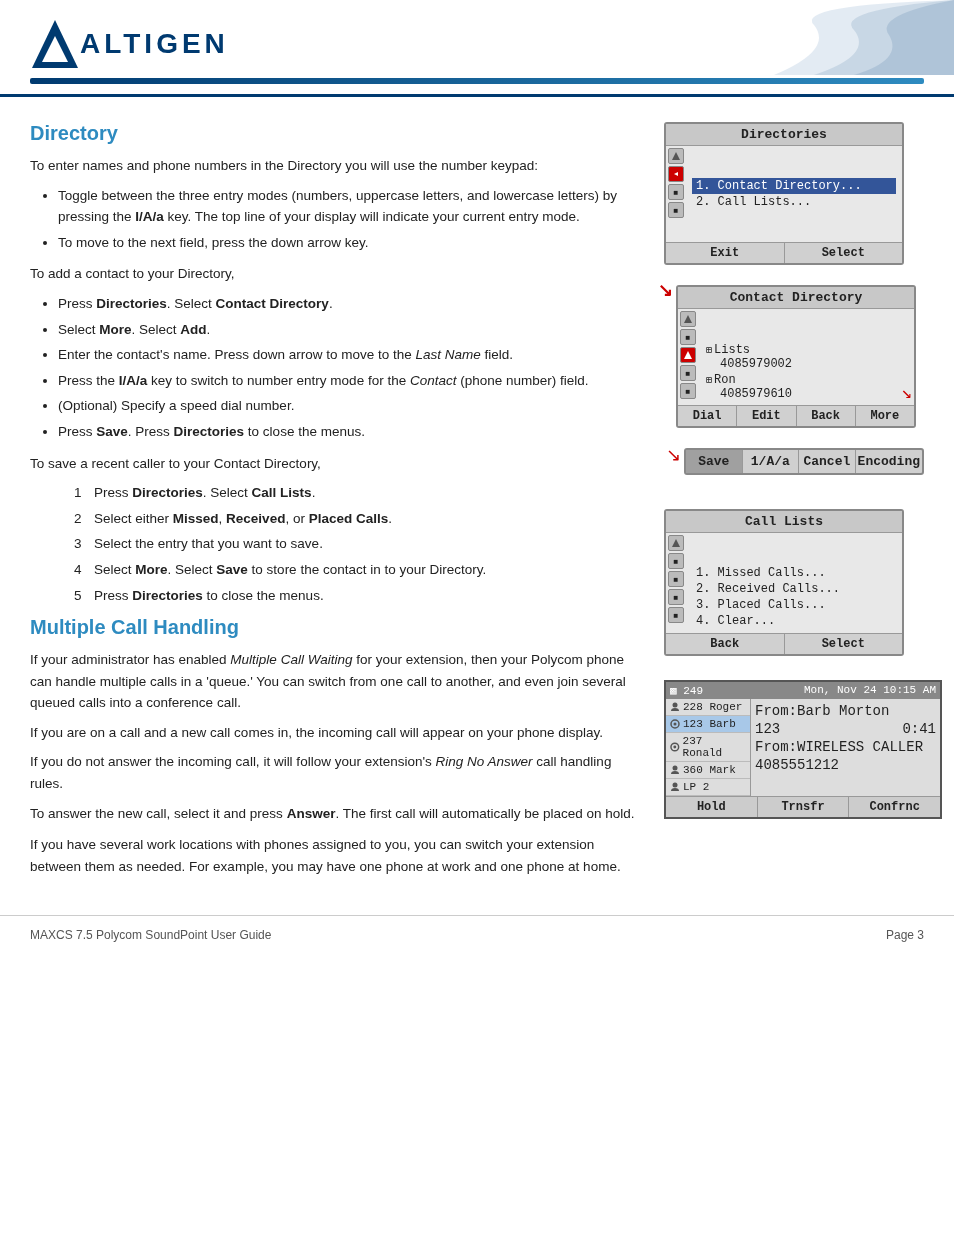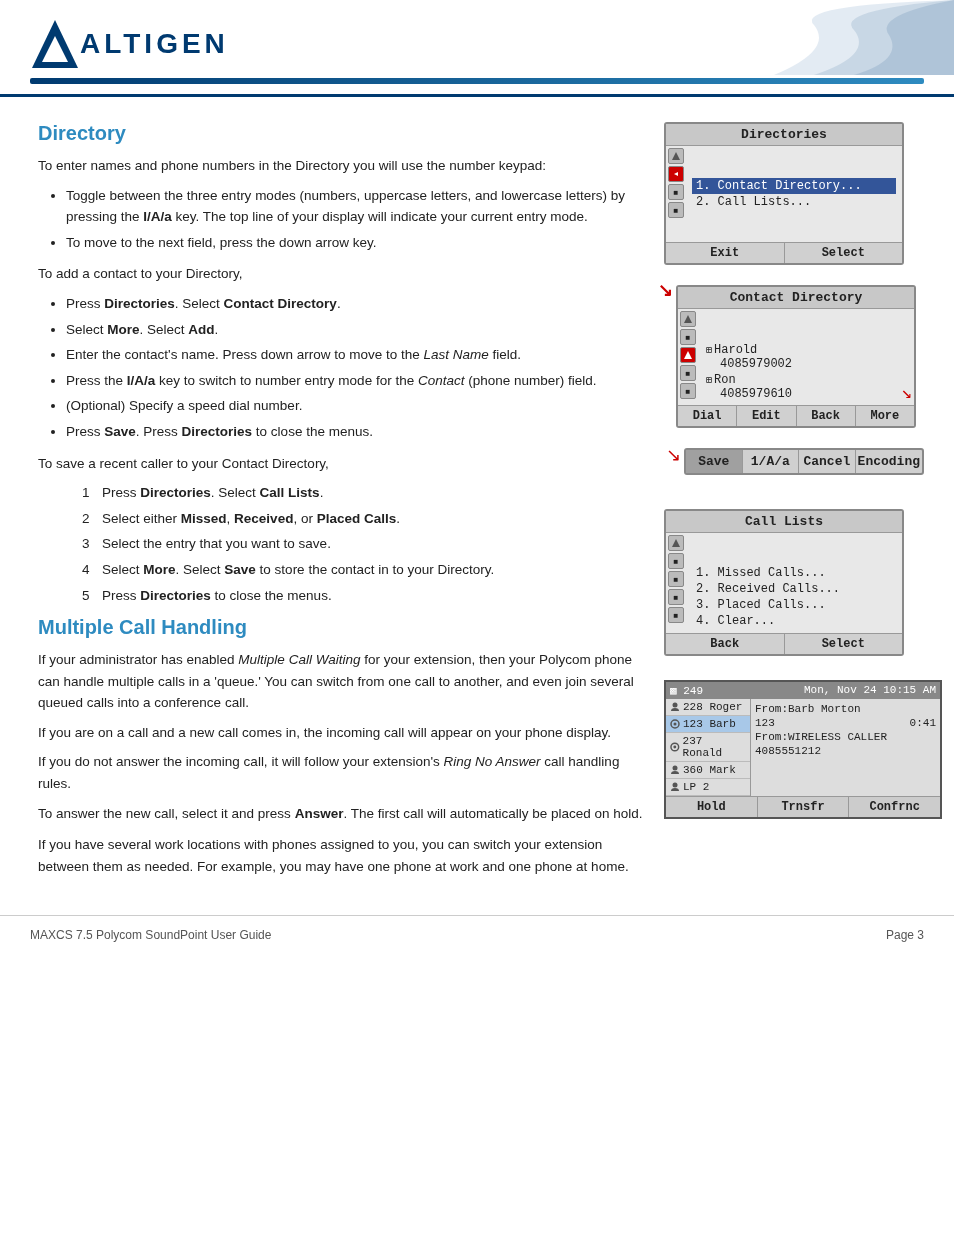--- a/index.html
+++ b/index.html
@@ -26,21 +26,20 @@
 
     
     .content {
       display: flex;
       padding: 20px 30px;
       gap: 20px;
     }
     .left-col {
       flex: 1;
       min-width: 0;
-      margin-left: 8px;
     }
     .right-col {
       width: 260px;
       flex-shrink: 0;
     }
 
     
     .section-title {
       color: #2e8bc0;
       font-size: 20px;
@@ -189,21 +188,21 @@
       align-items: center;
       gap: 3px;
     }
     .call-left-row.active { background: #a8c8e8; }
     .call-right {
       flex: 1;
       padding: 3px 4px;
     }
     .call-right-row {
       padding: 1px 0;
-      font-size: 11px;
+      font-size: 14px;
     }
     .call-footer {
       display: flex;
       border-top: 1px solid #999;
       background: #ccc;
     }
     .call-footer-btn {
       flex: 1;
       text-align: center;
       padding: 3px;
@@ -396,21 +395,21 @@
                     </svg>
                 </div>
                 <div class="phone-side-btn">■</div>
                 <div class="phone-side-btn">■</div>
               </div>
               <div class="phone-content">
                 <div style="padding:2px 2px 0 2px;font-family:'Courier New',monospace;font-size:12px;">
                   <div>
                     <div style="display:flex;align-items:center;gap:2px;">
                       <span style="font-size:10px;">⊞</span>
-                      <span>Harold</span>
+                      <span>Lists</span>
                     </div>
                     <div style="padding-left:14px;">4085979002</div>
                   </div>
                   <div style="margin-top:2px;">
                     <div style="display:flex;align-items:center;gap:2px;">
                       <span style="font-size:10px;">⊞</span>
                       <span>Ron</span>
                     </div>
                     <div style="padding-left:14px;">4085979610</div>
                   </div>

